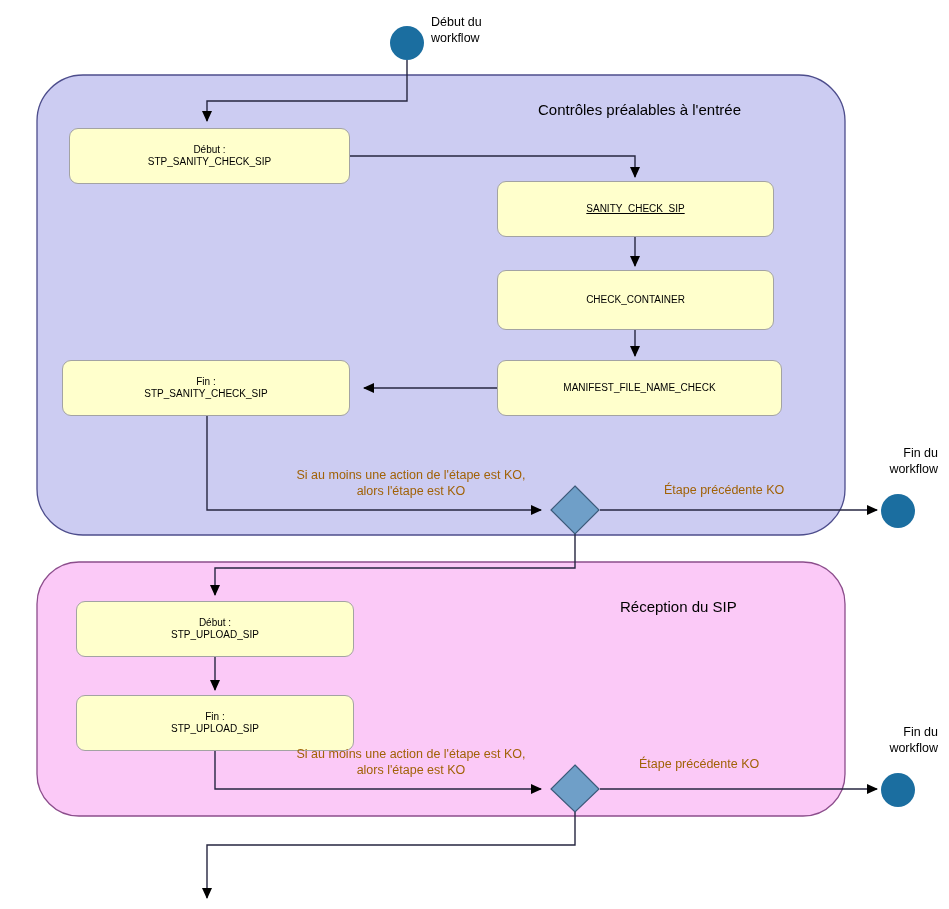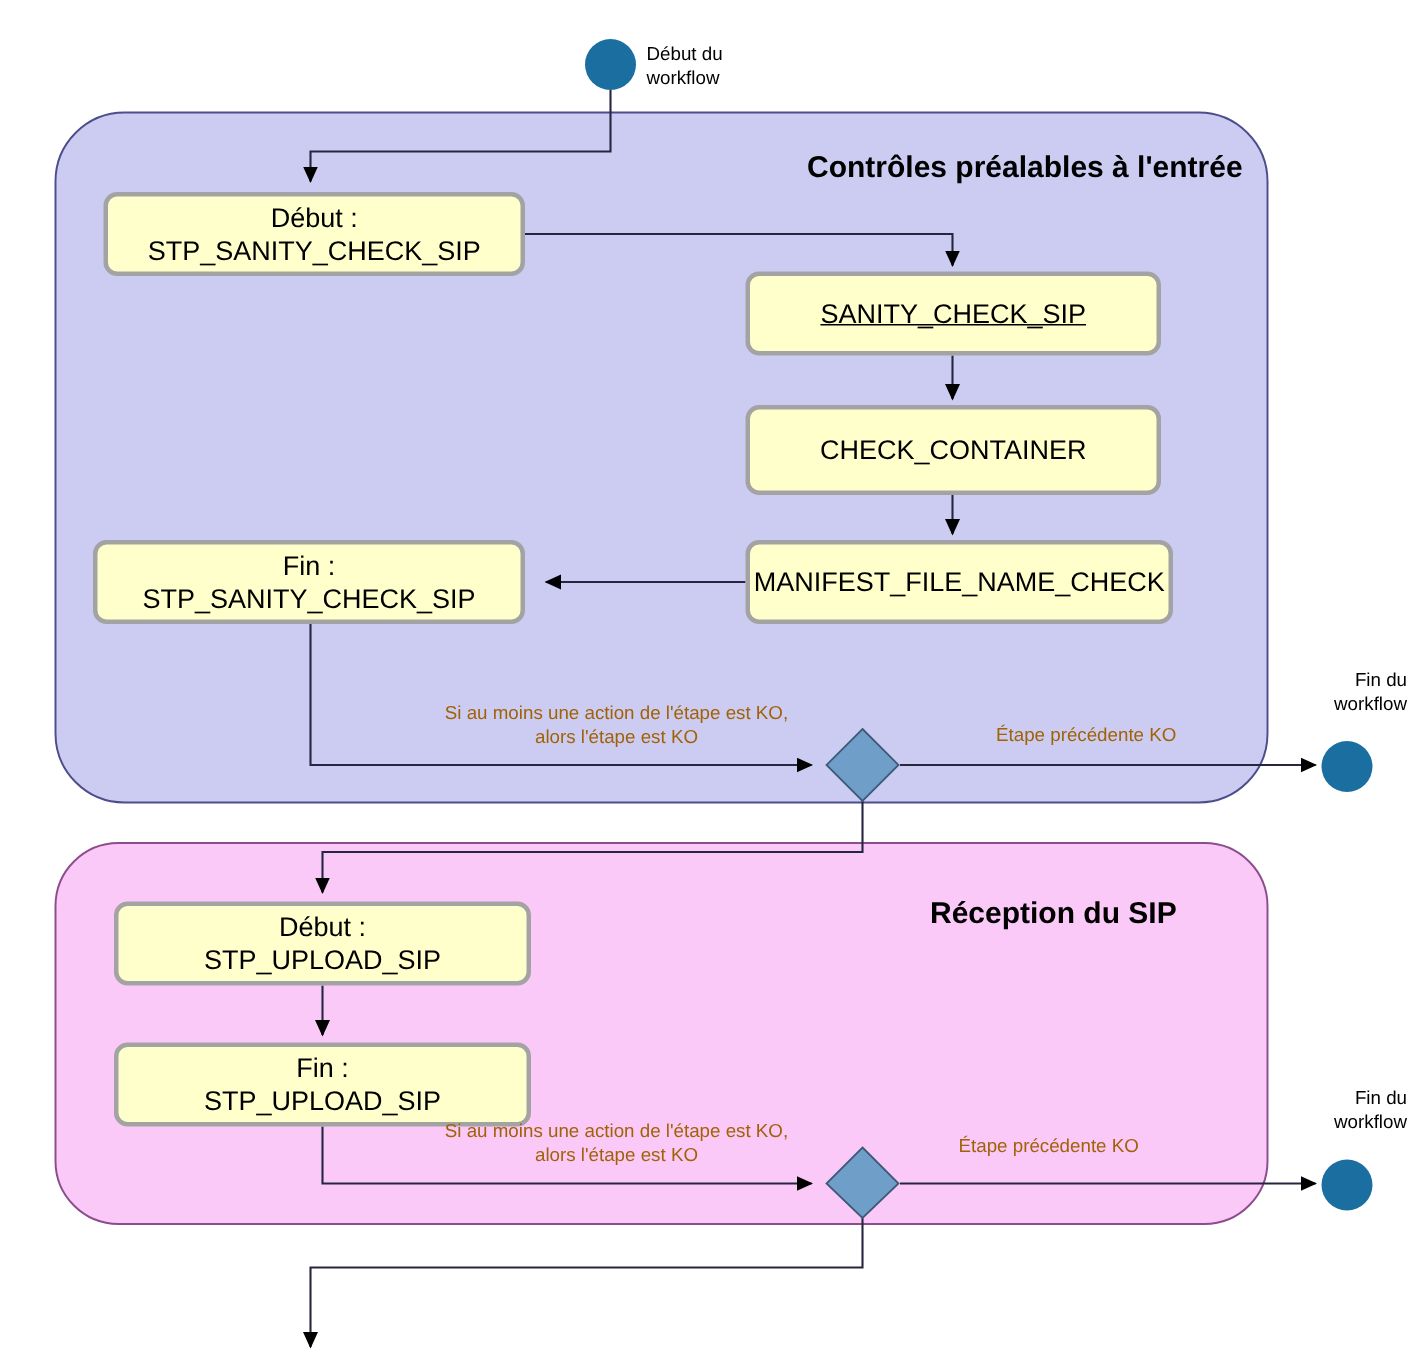--- a/index.html
+++ b/index.html
@@ -15,35 +15,35 @@
     overflow: hidden;
   }
   #diagram {
     position: absolute;
     left: 0; top: 0;
     width: 949px;
     height: 909px;
   }
   .swimlane-title {
     position: absolute;
-    font-weight: bold;
-    font-size: 20px;
+    font-weight: normal;
+    font-size: 15px;
     color: #000000;
     white-space: nowrap;
   }
   .node-box {
     position: absolute;
     background: #ffffcc;
-    border: 3px solid #a3a3a3;
+    border: 1px solid #a3a3a3;
     border-radius: 9px;
     display: flex;
     align-items: center;
     justify-content: center;
     text-align: center;
-    font-size: 18px;
+    font-size: 10px;
     color: #000000;
     line-height: 1.25;
     box-sizing: border-box;
   }
   .node-box .line2 { display: block; text-align: center; }
   .edge-label {
     position: absolute;
     font-size: 12.5px;
     color: #a16207;
     text-align: center;
@@ -100,21 +100,21 @@
   <polygon points="575,765 599,789 575,812 551,789" fill="#6f9fc8" stroke="#3d5a7a" stroke-width="1.2"></polygon>
 
   <circle cx="407" cy="43" r="17" fill="#1b6ea0"></circle>
   <circle cx="898" cy="511" r="17" fill="#1b6ea0"></circle>
   <circle cx="898" cy="790" r="17" fill="#1b6ea0"></circle>
 </svg>
 
 <div class="swimlane-title" style="left:538px; top:101px;">Contrôles préalables à l'entrée</div>
 <div class="swimlane-title" style="left:588px; top:598px;margin-left:32px;">Réception du SIP</div>
 
-<div class="terminal-label" style="left:431px; top:29px; text-align:left;">
+<div class="terminal-label" style="left:431px; top:15px; text-align:left;">
   <span>Début du</span><br>
   <span>workflow</span>
 </div>
 <div class="terminal-label" style="left:860px; top:446px; width:78px;">
   <span>Fin du</span><br>
   <span>workflow</span>
 </div>
 <div class="terminal-label" style="left:860px; top:725px; width:78px;">
   <span>Fin du</span><br>
   <span>workflow</span>

